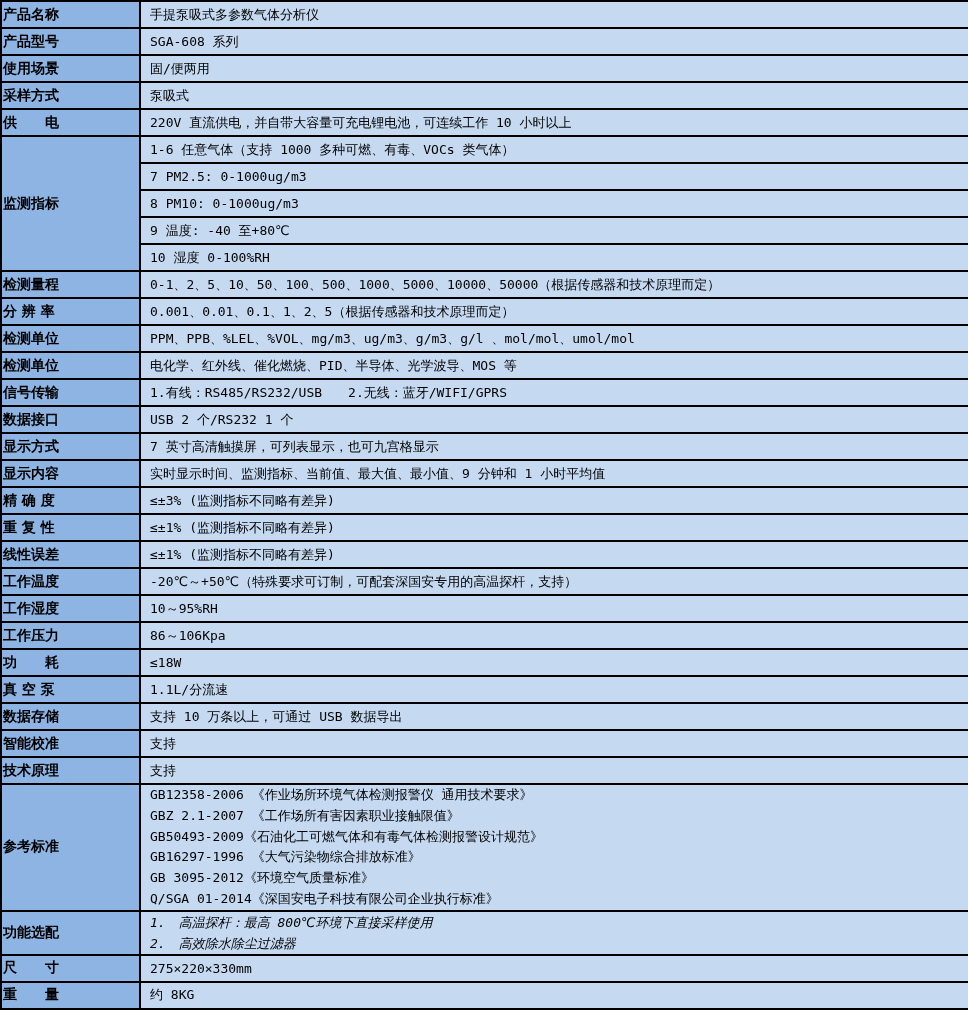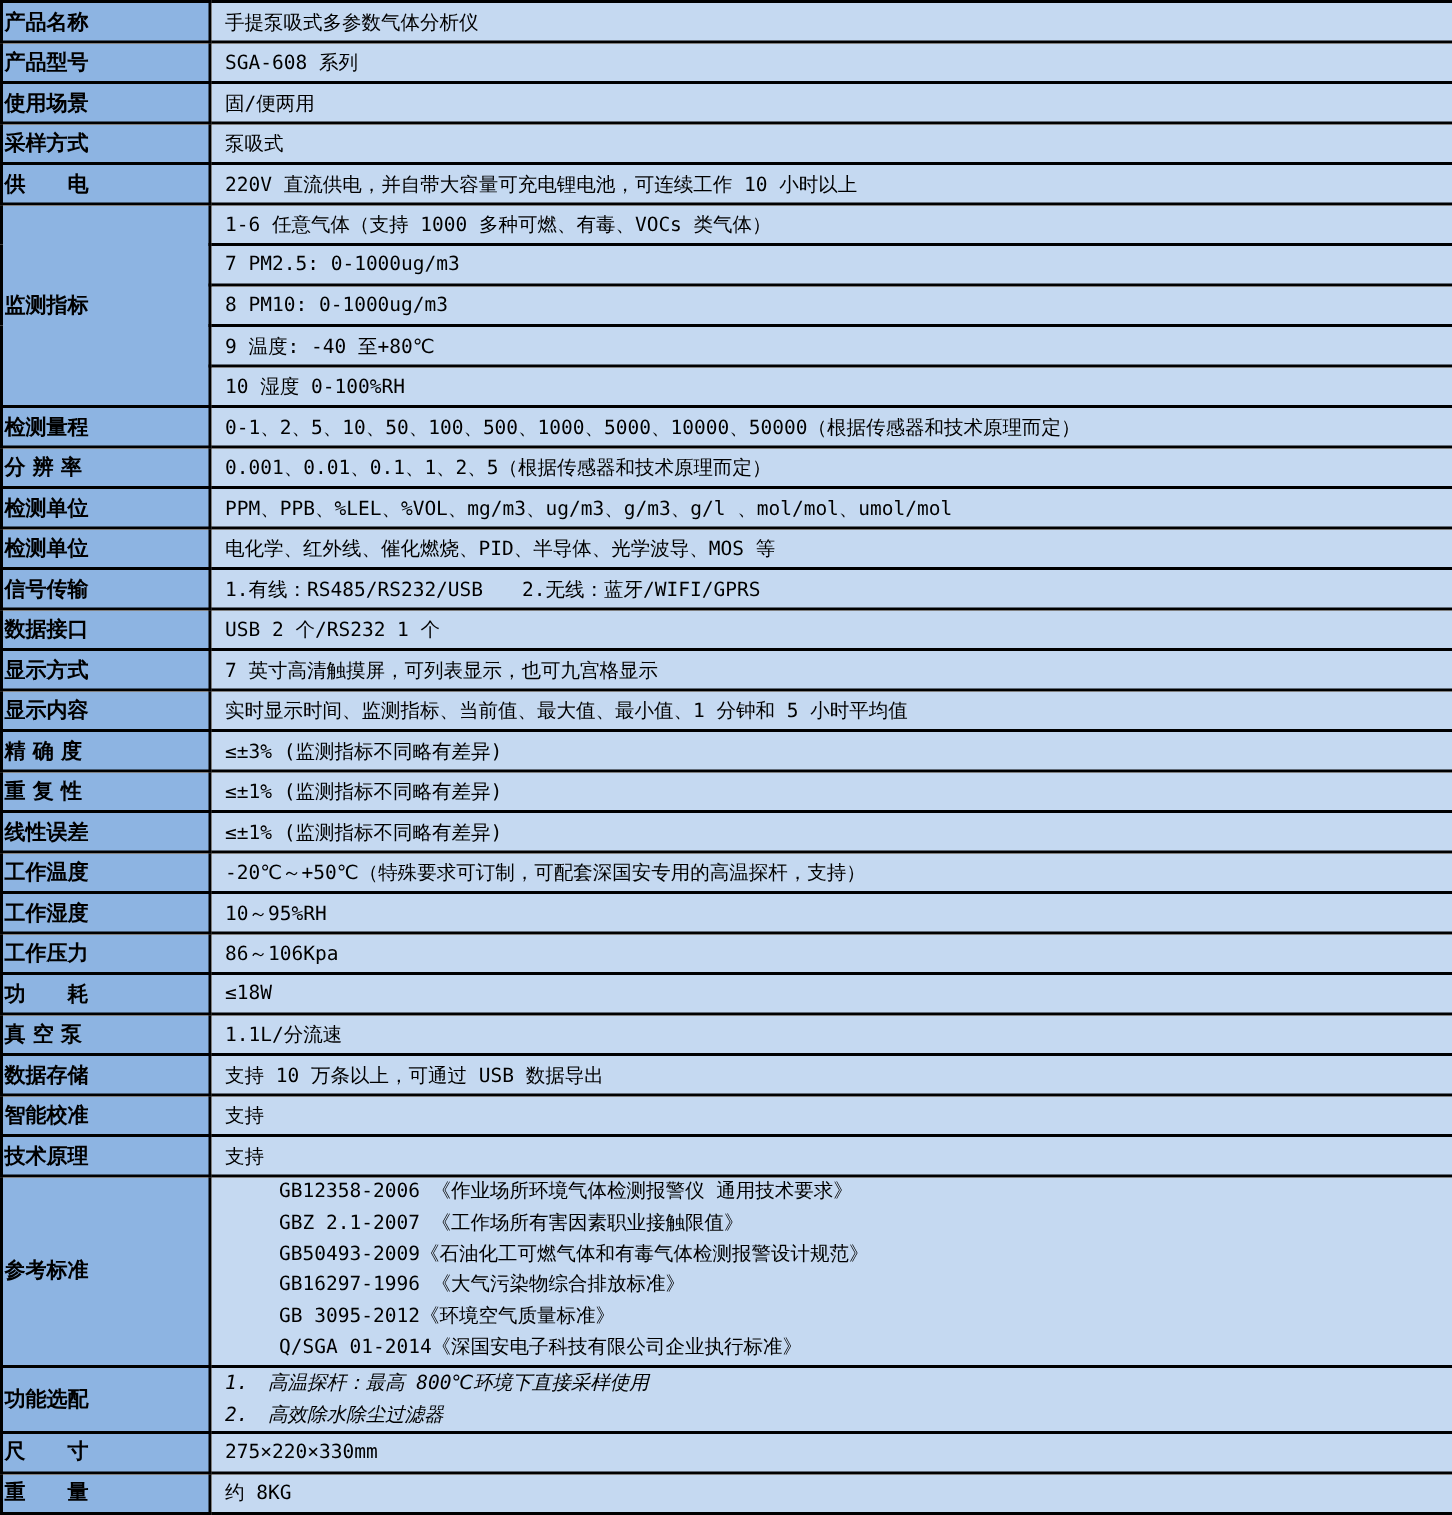--- a/index.html
+++ b/index.html
@@ -24,21 +24,21 @@
   td.val {
     background: #C5D9F1;
     padding: 0 16px 0 9px;
     font-family: "DejaVu Sans Mono", "DejaVu Sans", "Liberation Sans", sans-serif;
     font-size: 13px;
     white-space: nowrap;
   }
   tr.h1 { height: 27px; }
   tr.hstd { height: 125px; }
   tr.hopt { height: 44px; }
-  .line { line-height: 20.8px; white-space: nowrap; margin-left: 36px; }
+  .line { line-height: 20.8px; white-space: nowrap; }
   .optline { line-height: 21px; white-space: nowrap; font-style: italic; }
 </style>
 </head>
 <body>
 
 <table class="spec">
   <colgroup>
     <col style="width:139px">
     <col style="width:829px">
   </colgroup>
@@ -104,21 +104,21 @@
     <tr class="h1">
       <td class="lbl">数据接口</td>
       <td class="val">USB 2 个/RS232 1 个</td>
     </tr>
     <tr class="h1">
       <td class="lbl">显示方式</td>
       <td class="val">7 英寸高清触摸屏，可列表显示，也可九宫格显示</td>
     </tr>
     <tr class="h1">
       <td class="lbl">显示内容</td>
-      <td class="val">实时显示时间、监测指标、当前值、最大值、最小值、1 分钟和 5 小时平均值</td>
+      <td class="val">实时显示时间、监测指标、当前值、最大值、最小值、9 分钟和 1 小时平均值</td>
     </tr>
     <tr class="h1">
       <td class="lbl">精 确 度</td>
       <td class="val">≤±3% (监测指标不同略有差异)</td>
     </tr>
     <tr class="h1">
       <td class="lbl">重 复 性</td>
       <td class="val">≤±1% (监测指标不同略有差异)</td>
     </tr>
     <tr class="h1">

